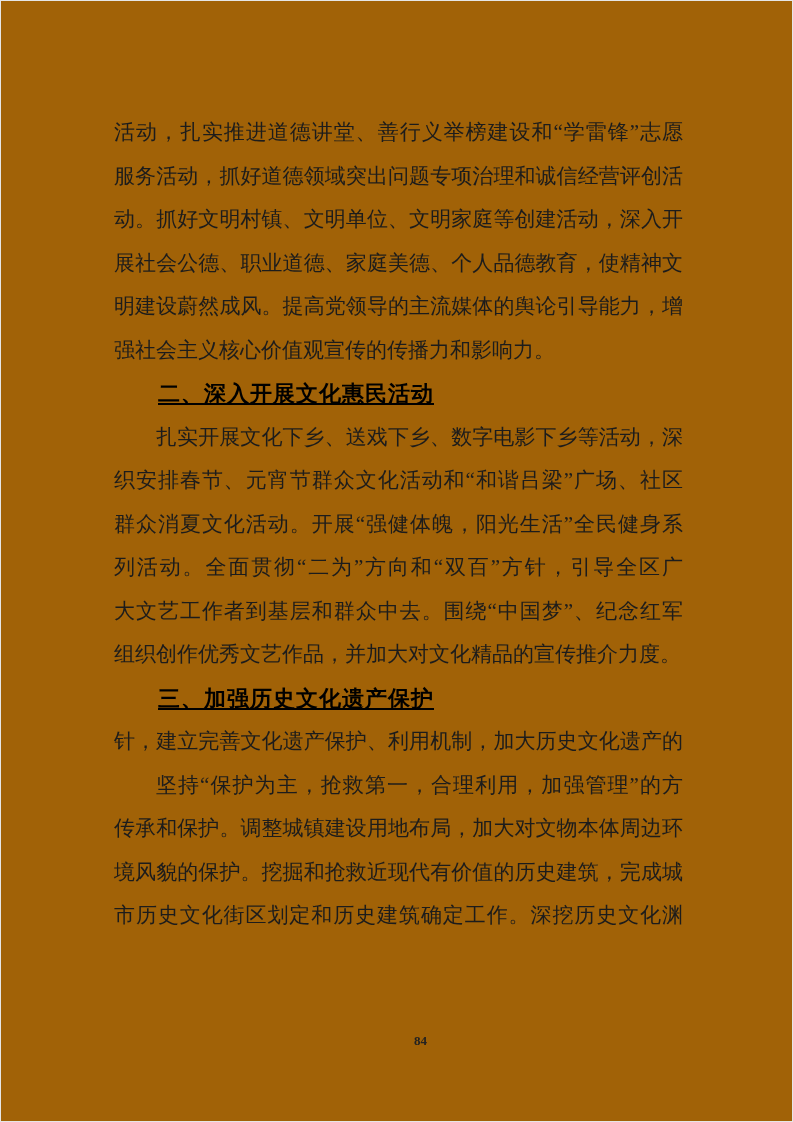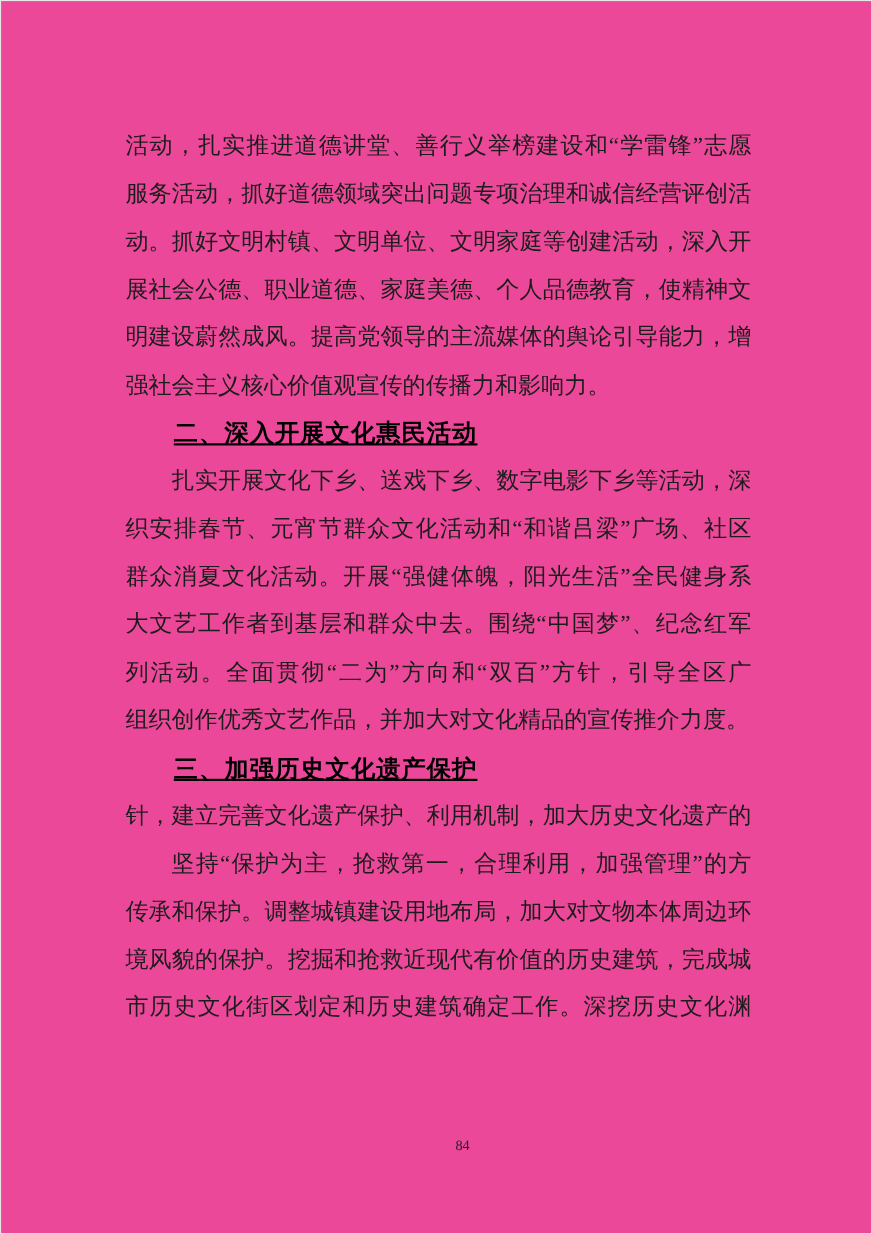--- a/index.html
+++ b/index.html
@@ -4,21 +4,21 @@
 <style>
   html, body {
     margin: 0;
     padding: 0;
     background: #ffffff;
   }
   .page {
     position: relative;
     width: 793px;
     height: 1122px;
-    background: #ec4899;
+    background: #a16207;
     box-sizing: border-box;
     border: 1px solid #e6e6e6;
     overflow: hidden;
     font-family: "Liberation Serif", "DejaVu Serif", serif;
     color: #1c1c1c;
   }
   .doc-body {
     position: absolute;
     left: 113px;
     top: 110px;
@@ -49,42 +49,42 @@
     text-decoration: underline;
   }
   .page-number {
     position: absolute;
     left: 0;
     right: 0;
     top: 1032px;
     text-align: center;
     font-family: "Liberation Serif", "DejaVu Serif", serif;
     font-size: 13px;
-    font-weight: normal;
+    font-weight: bold;
     color: #222222;
     padding-left: 48px;
   }
 </style>
 </head>
 <body>
 
 <div class="page">
   <div class="doc-body">
       <div class="line just">活动，扎实推进道德讲堂、善行义举榜建设和“学雷锋”志愿</div>
       <div class="line just">服务活动，抓好道德领域突出问题专项治理和诚信经营评创活</div>
       <div class="line just">动。抓好文明村镇、文明单位、文明家庭等创建活动，深入开</div>
       <div class="line just">展社会公德、职业道德、家庭美德、个人品德教育，使精神文</div>
       <div class="line just">明建设蔚然成风。提高党领导的主流媒体的舆论引导能力，增</div>
       <div class="line">强社会主义核心价值观宣传的传播力和影响力。</div>
       <div class="line heading indent">二、深入开展文化惠民活动</div>
       <div class="line just indent">扎实开展文化下乡、送戏下乡、数字电影下乡等活动，深</div>
       <div class="line just">织安排春节、元宵节群众文化活动和“和谐吕梁”广场、社区</div>
       <div class="line just">群众消夏文化活动。开展“强健体魄，阳光生活”全民健身系</div>
+      <div class="line just">列活动。全面贯彻“二为”方向和“双百”方针，引导全区广</div>
       <div class="line just">大文艺工作者到基层和群众中去。围绕“中国梦”、纪念红军</div>
-      <div class="line just">列活动。全面贯彻“二为”方向和“双百”方针，引导全区广</div>
       <div class="line">组织创作优秀文艺作品，并加大对文化精品的宣传推介力度。</div>
       <div class="line heading indent">三、加强历史文化遗产保护</div>
       <div class="line just">针，建立完善文化遗产保护、利用机制，加大历史文化遗产的</div>
       <div class="line just indent">坚持“保护为主，抢救第一，合理利用，加强管理”的方</div>
       <div class="line just">传承和保护。调整城镇建设用地布局，加大对文物本体周边环</div>
       <div class="line just">境风貌的保护。挖掘和抢救近现代有价值的历史建筑，完成城</div>
       <div class="line just">市历史文化街区划定和历史建筑确定工作。深挖历史文化渊</div>
     </div>
   <div class="page-number">84</div>
 </div>

